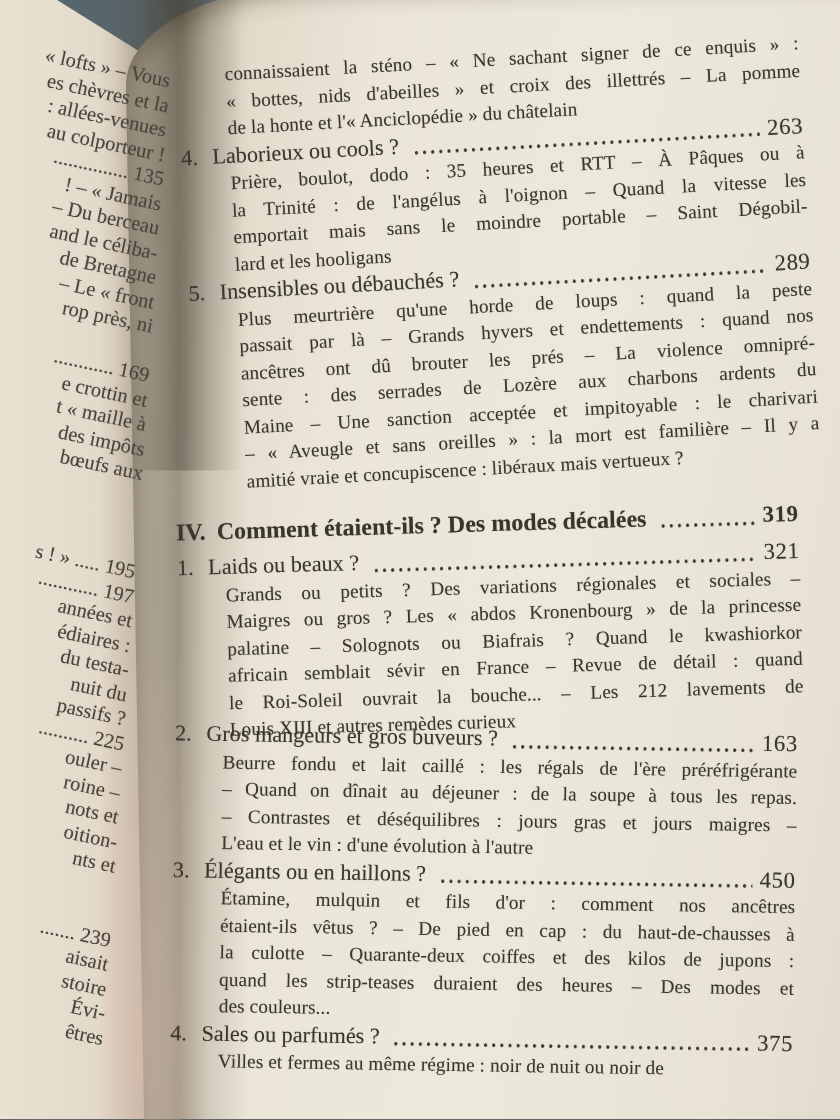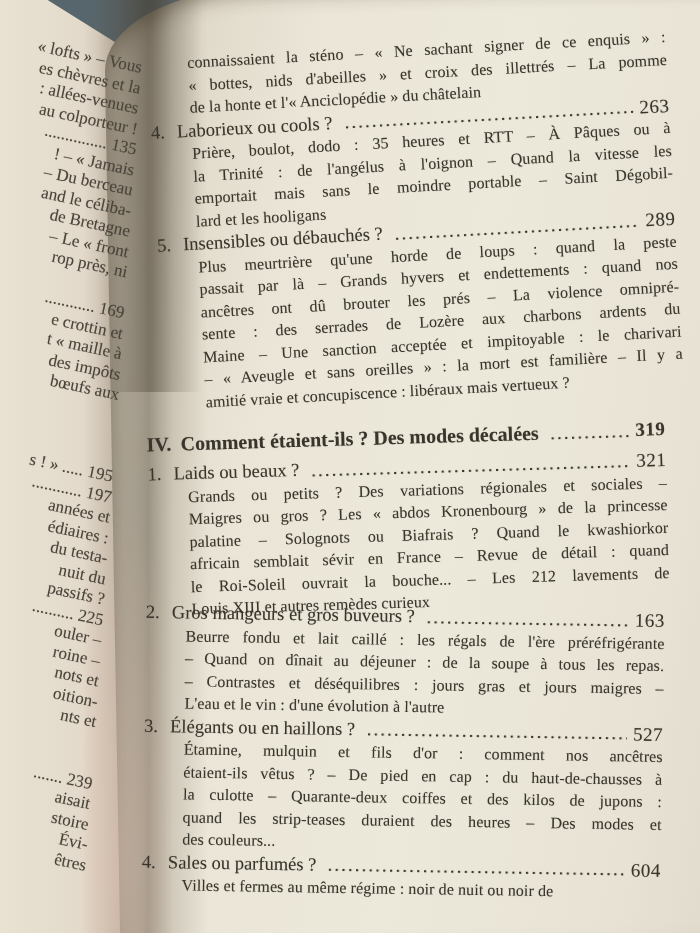--- a/index.html
+++ b/index.html
@@ -204,36 +204,36 @@
               <div class="desc-line">– Quand on dînait au déjeuner : de la soupe à tous les repas.</div>
               <div class="desc-line">– Contrastes et déséquilibres : jours gras et jours maigres –</div>
               <div class="desc-line last">L'eau et le vin : d'une évolution à l'autre</div>
             </div>
   </div>
           <div class="entry">
     <div class="row">
       <span class="num">3.</span>
       <span class="title">Élégants ou en haillons ?</span>
       <span class="leader"></span>
-      <span class="pg">527</span>
+      <span class="pg">450</span>
     </div>
     <div class="desc">
               <div class="desc-line">Étamine, mulquin et fils d'or : comment nos ancêtres</div>
               <div class="desc-line">étaient-ils vêtus ? – De pied en cap : du haut-de-chausses à</div>
               <div class="desc-line">la culotte – Quarante-deux coiffes et des kilos de jupons :</div>
               <div class="desc-line">quand les strip-teases duraient des heures – Des modes et</div>
               <div class="desc-line last">des couleurs...</div>
             </div>
   </div>
           <div class="entry">
     <div class="row">
       <span class="num">4.</span>
       <span class="title">Sales ou parfumés ?</span>
       <span class="leader"></span>
-      <span class="pg">604</span>
+      <span class="pg">375</span>
     </div>
     <div class="desc">
               <div class="desc-line last">Villes et fermes au même régime : noir de nuit ou noir de</div>
             </div>
   </div>
         </div>
     </div>
   </div>
 </div>
 

